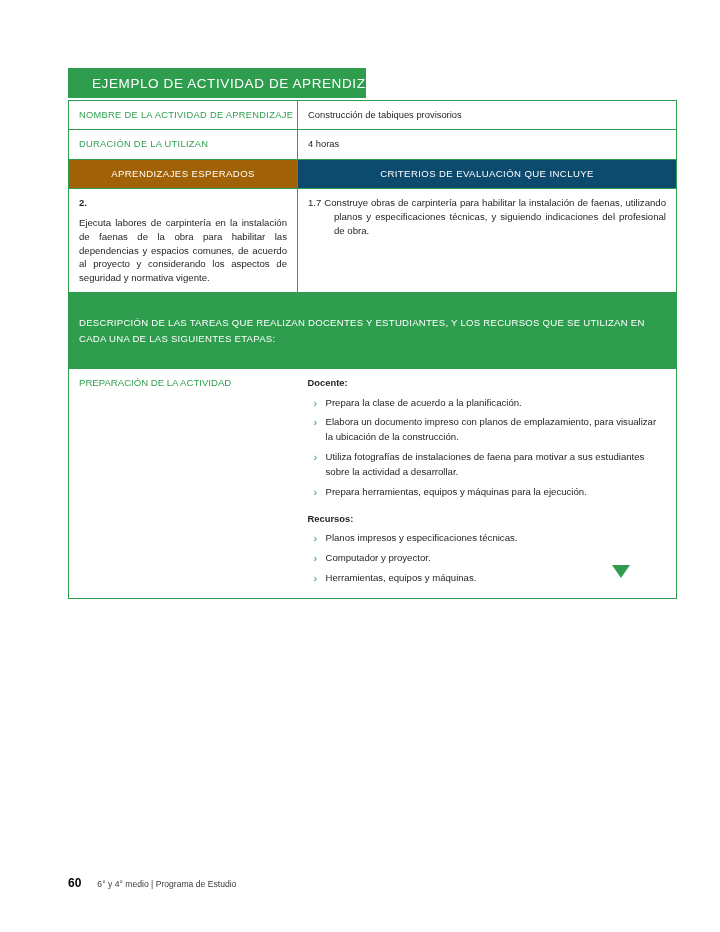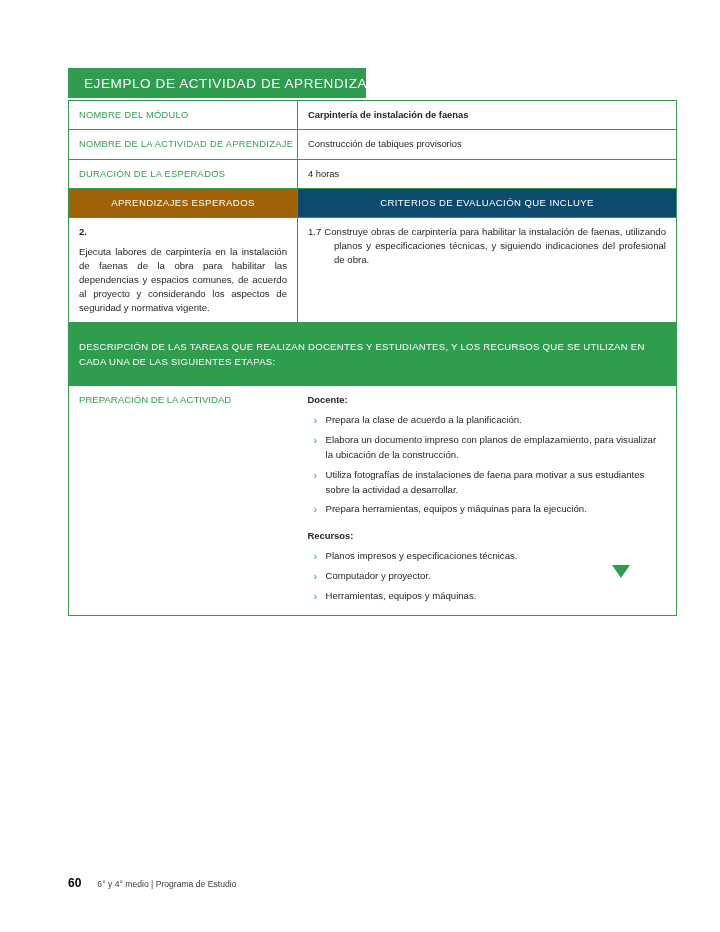--- a/index.html
+++ b/index.html
@@ -25,21 +25,21 @@
   
   .banner {
     position: absolute;
     left: 68px;
     top: 68px;
     width: 298px;
     height: 30px;
     background: #2e9e4e;
     display: flex;
     align-items: center;
-    padding-left: 16px;
+    padding-left: 24px;
     box-sizing: border-box;
   }
   .banner-text {
     color: #ffffff;
     font-size: 13.5px;
     letter-spacing: 0.6px;
     white-space: nowrap;
   }
 
   
@@ -112,21 +112,21 @@
     padding-left: 26px;
     text-indent: -26px;
   }
 
   .desc-row td {
     background: #2e9e4e;
     color: #ffffff;
     font-size: 9.6px;
     line-height: 1.6;
     letter-spacing: 0.25px;
-    padding: 16px 10px;
+    padding: 22px 10px;
   }
 
   .stage-label {
     color: #2e9e4e;
     font-size: 9.4px;
     line-height: 1.5;
     border-right: none !important;
   }
   .stage-body {
     border-left: none !important;
@@ -196,37 +196,29 @@
 <div class="page">
 
   <div class="banner">
     <span class="banner-text">EJEMPLO DE ACTIVIDAD DE APRENDIZAJE</span>
   </div>
 
   <table class="tbl">
     <tbody>
       <tr>
         <td class="col-l">
-          <span class="lbl">NOMBRE DEL MÓDULO</span>
-        </td>
-        <td class="col-r">
-          <span class="val val-bold">Carpintería de instalación de faenas</span>
-        </td>
-      </tr>
-      <tr>
-        <td class="col-l">
           <span class="lbl">NOMBRE DE LA ACTIVIDAD DE APRENDIZAJE</span>
         </td>
         <td class="col-r">
           <span class="val">Construcción de tabiques provisorios</span>
         </td>
       </tr>
       <tr>
         <td class="col-l">
-          <span class="lbl">DURACIÓN DE LA ESPERADOS</span>
+          <span class="lbl">DURACIÓN DE LA UTILIZAN</span>
         </td>
         <td class="col-r">
           <span class="val">4 horas</span>
         </td>
       </tr>
 
       <tr>
         <td class="col-l hdr-green">APRENDIZAJES ESPERADOS</td>
         <td class="col-r hdr-grey">CRITERIOS DE EVALUACIÓN QUE INCLUYE</td>
       </tr>

